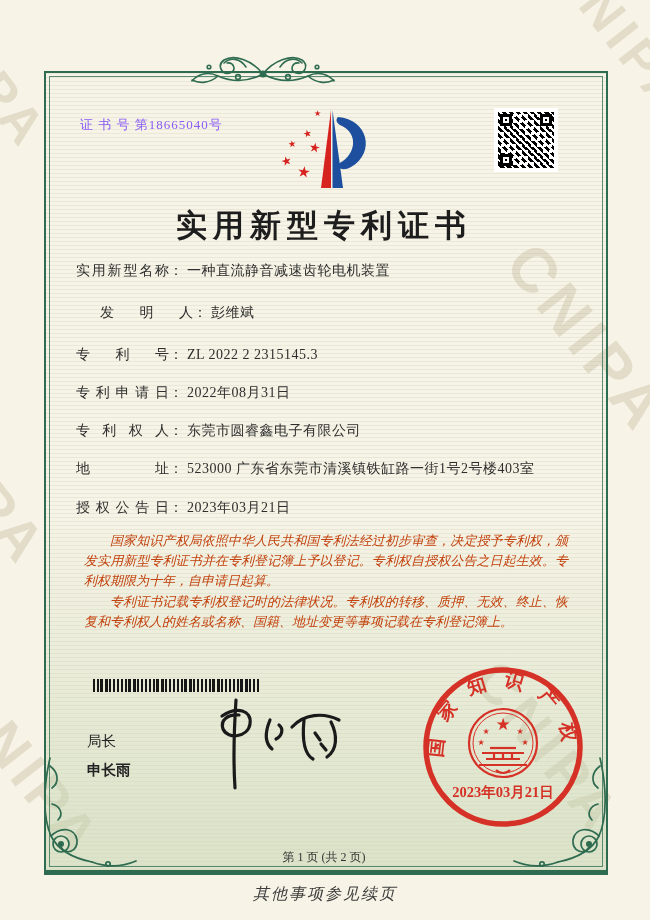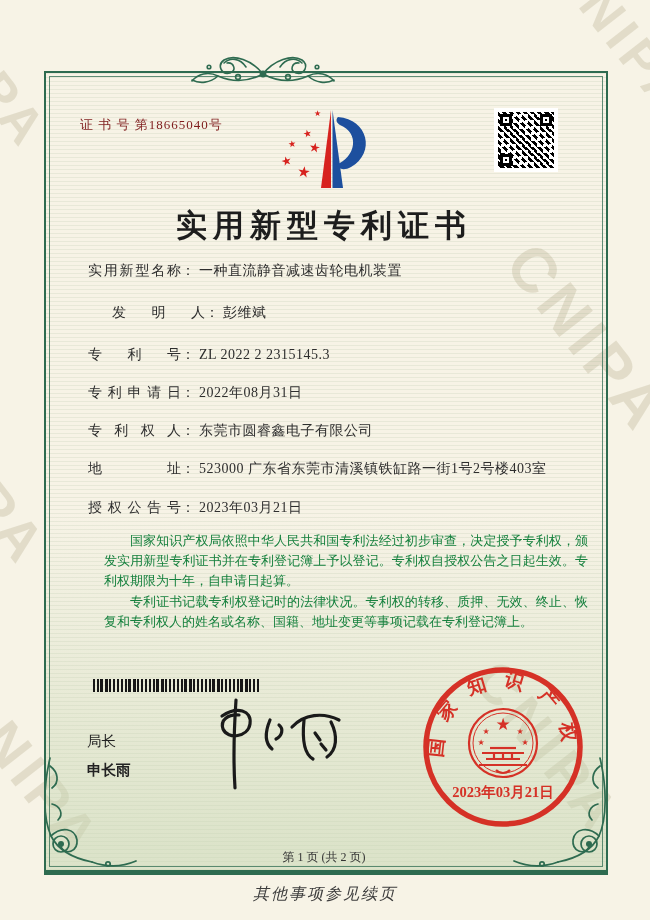--- a/index.html
+++ b/index.html
@@ -25,48 +25,48 @@
       linear-gradient(180deg, rgba(222,232,208,0) 55%, rgba(198,214,178,.55) 97%),
       repeating-linear-gradient(0deg, rgba(142,168,132,.14) 0 1px, rgba(0,0,0,0) 1px 4px);
   }
   .frame-inner{
     position:absolute;left:3px;top:3px;right:3px;bottom:3px;
     border:1px solid rgba(46,107,80,.75);
   }
   .orn{z-index:3;}
   .orn svg{display:block;}
   
-  .cert-no{left:80px;top:116px;font-size:13px;letter-spacing:1px;z-index:4;color:#7f1d1d;}
+  .cert-no{left:80px;top:116px;font-size:13px;letter-spacing:1px;z-index:4;color:#8b5cf6;}
   .logo{left:272px;top:101px;z-index:4;}
   .star{position:absolute;color:#d7231f;line-height:1;z-index:5;font-family:"DejaVu Sans",sans-serif;}
   .qr{
     left:498px;top:112px;width:56px;height:56px;z-index:4;background:#fff;
     background-image:
       repeating-linear-gradient(45deg, #fff 0 2px, rgba(0,0,0,0) 2px 5px),
       repeating-linear-gradient(0deg,#000 0 3px,rgba(0,0,0,0) 3px 6px),
       repeating-linear-gradient(90deg,#000 0 3px,rgba(0,0,0,0) 3px 6px);
     outline:4px solid #fff;
   }
   .finder{position:absolute;width:12px;height:12px;border:3px solid #000;background:#fff;box-sizing:border-box;}
   .finder::after{content:"";position:absolute;left:2px;top:2px;width:2px;height:2px;background:#000;}
   .f-tl{left:2px;top:2px;} .f-tr{right:2px;top:2px;} .f-bl{left:2px;bottom:2px;}
   .title{
     left:44px;top:205px;width:560px;text-align:center;z-index:4;
     font-size:31px;font-weight:bold;letter-spacing:6px;color:#1d1d1d;
   }
   
-  .row{left:88px;width:500px;font-size:14px;z-index:4;white-space:nowrap;color:#2e2e2e;}
+  .row{left:76px;width:500px;font-size:14px;z-index:4;white-space:nowrap;color:#2e2e2e;}
   .flabel{display:inline-block;width:93px;text-align:justify;text-align-last:justify;vertical-align:top;}
   .sep{margin-right:4px;}
   .fvalue{letter-spacing:.5px;}
   .grant2{position:absolute;left:244px;top:0;white-space:nowrap;}
   
   .para{
     left:84px;width:484px;z-index:4;font-size:13px;line-height:20px;
-    text-align:justify;text-indent:2em;color:#15803d;margin-left:20px;
+    font-style:italic;text-align:justify;text-indent:2em;color:#c2410c;
   }
   
   .barcode{
     left:93px;top:679px;width:168px;height:13px;z-index:4;
     background-image:
       repeating-linear-gradient(90deg,#161616 0 2px,rgba(0,0,0,0) 2px 4px),
       repeating-linear-gradient(90deg,#161616 0 1px,rgba(0,0,0,0) 1px 7px);
   }
   .signer{left:87px;z-index:4;font-size:14.5px;color:#222;}
   .sig{left:192px;top:692px;z-index:4;}
@@ -170,21 +170,21 @@
 <div class="abs row" style="top:384px;">
   <span class="flabel">专利申请日</span><span class="sep">：</span><span class="fvalue">2022年08月31日</span>
 </div>
 <div class="abs row" style="top:422px;">
   <span class="flabel">专利权人</span><span class="sep">：</span><span class="fvalue">东莞市圆睿鑫电子有限公司</span>
 </div>
 <div class="abs row" style="top:460px;">
   <span class="flabel">地址</span><span class="sep">：</span><span class="fvalue">523000 广东省东莞市清溪镇铁缸路一街1号2号楼403室</span>
 </div>
 <div class="abs row" style="top:499px;">
-  <span class="flabel">授权公告号</span><span class="sep">：</span><span class="fvalue">2023年03月21日</span>
+  <span class="flabel">授权公告日</span><span class="sep">：</span><span class="fvalue">2023年03月21日</span>
 </div>
 
 <div class="abs para" style="top:531px;">国家知识产权局依照中华人民共和国专利法经过初步审查，决定授予专利权，颁发实用新型专利证书并在专利登记簿上予以登记。专利权自授权公告之日起生效。专利权期限为十年，自申请日起算。</div>
 <div class="abs para" style="top:592px;">专利证书记载专利权登记时的法律状况。专利权的转移、质押、无效、终止、恢复和专利权人的姓名或名称、国籍、地址变更等事项记载在专利登记簿上。</div>
 
 <div class="abs barcode"></div>
 
 <div class="abs signer" style="top:732px;">局长</div>
 <div class="abs signer" style="top:761px;font-weight:bold;">申长雨</div>
 

